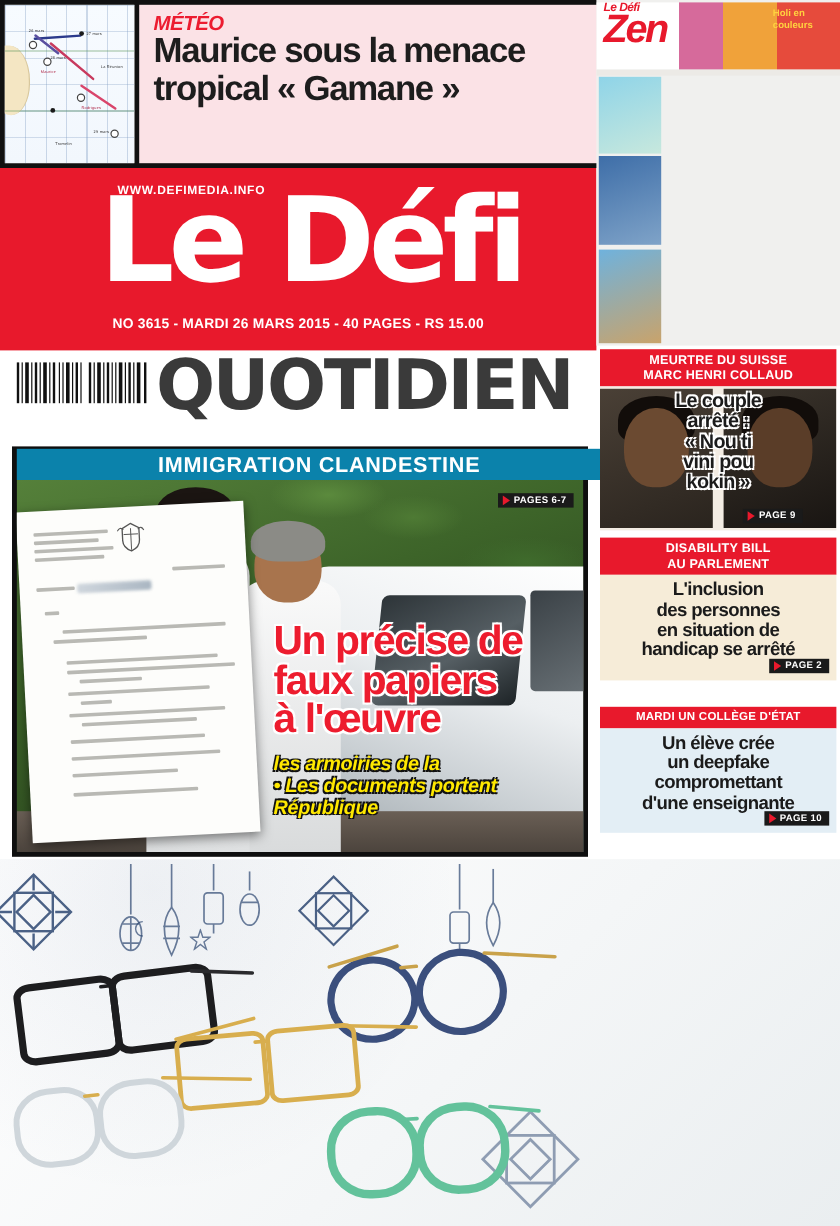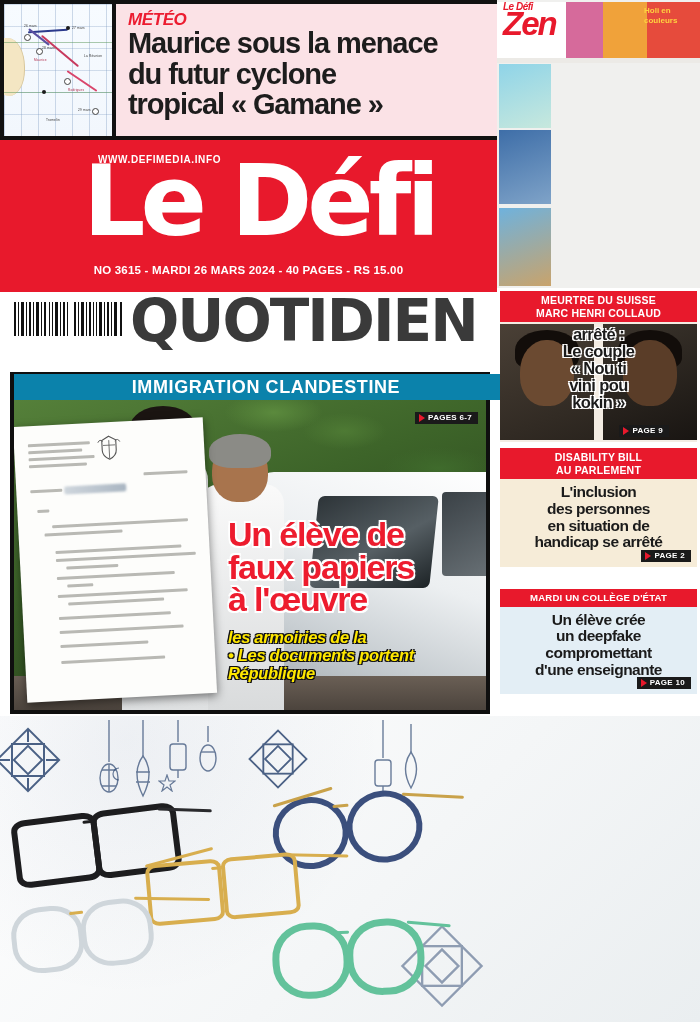--- a/index.html
+++ b/index.html
@@ -180,29 +180,28 @@
 
     <div class="abs wx-badge">
       <span class="pagebadge">
           <span class="tri"></span>
           <span>PAGE 5</span>
         </span>
     </div>
 
     <div class="abs wx-head nosel">
       <div>Maurice sous la menace</div>
-      <div>du futur cyclone</div>
       <div>tropical « Gamane »</div>
     </div>
   </div>
 
   <div class="abs mast">
     <div class="abs mast-url nosel">WWW.DEFIMEDIA.INFO</div>
     <div class="abs mast-title nosel ctr">Le Défi</div>
-    <div class="abs mast-sub nosel ctr">NO 3615 - MARDI 26 MARS 2024 - 40 PAGES - RS 15.00</div>
+    <div class="abs mast-sub nosel ctr">NO 3615 - MARDI 26 MARS 2015 - 40 PAGES - RS 15.00</div>
   </div>
 
   <div class="abs barcode">
     <i style="left:0;width:2px"></i>
       <i style="left:4px;width:1px"></i>
       <i style="left:7px;width:3px"></i>
     <i style="left:12px;width:1px"></i>
       <i style="left:15px;width:2px"></i>
       <i style="left:19px;width:1px"></i>
     <i style="left:22px;width:3px"></i>
@@ -282,21 +281,21 @@
     </div>
 
     <div class="abs pg67">
       <span class="pagebadge">
           <span class="tri"></span>
           <span>PAGES 6-7</span>
         </span>
     </div>
 
     <div class="mainhead nosel">
-      <div>Un élève de</div>
+      <div>Un précise de</div>
       <div>faux papiers</div>
       <div>à l'œuvre</div>
     </div>
 
     <div class="mainsub nosel">
       <div>les armoiries de la</div>
       <div>• Les documents portent</div>
       <div>République</div>
     </div>
   </div>
@@ -327,22 +326,22 @@
     <div class="murder-body">
       <div class="mug l">
           <div class="hr"></div>
           <div class="fc"></div>
         </div>
       <div class="mug r">
           <div class="hr"></div>
           <div class="fc"></div>
         </div>
       <div class="murder-head nosel">
+        <div>Le couple</div>
         <div>arrêté :</div>
-        <div>Le couple</div>
         <div>« Nou ti</div>
         <div>vini pou</div>
         <div>kokin »</div>
       </div>
       <div class="murder-badge">
         <span class="pagebadge">
             <span class="tri"></span>
             <span>PAGE 9</span>
           </span>
       </div>

